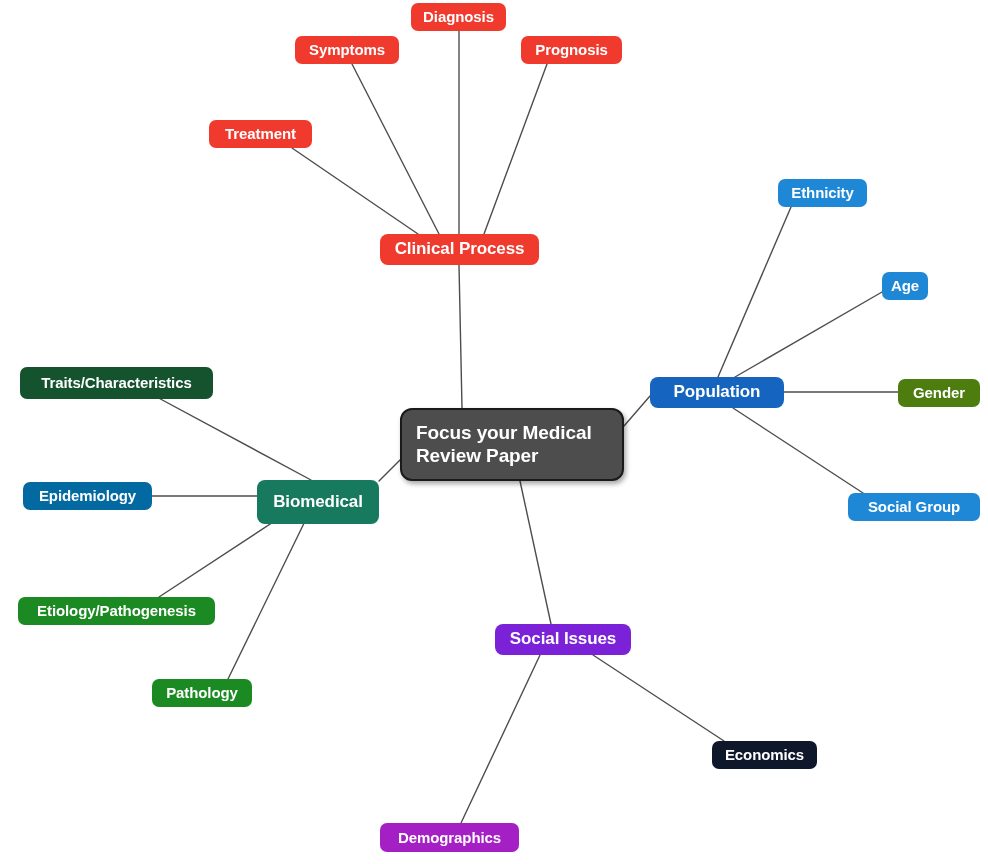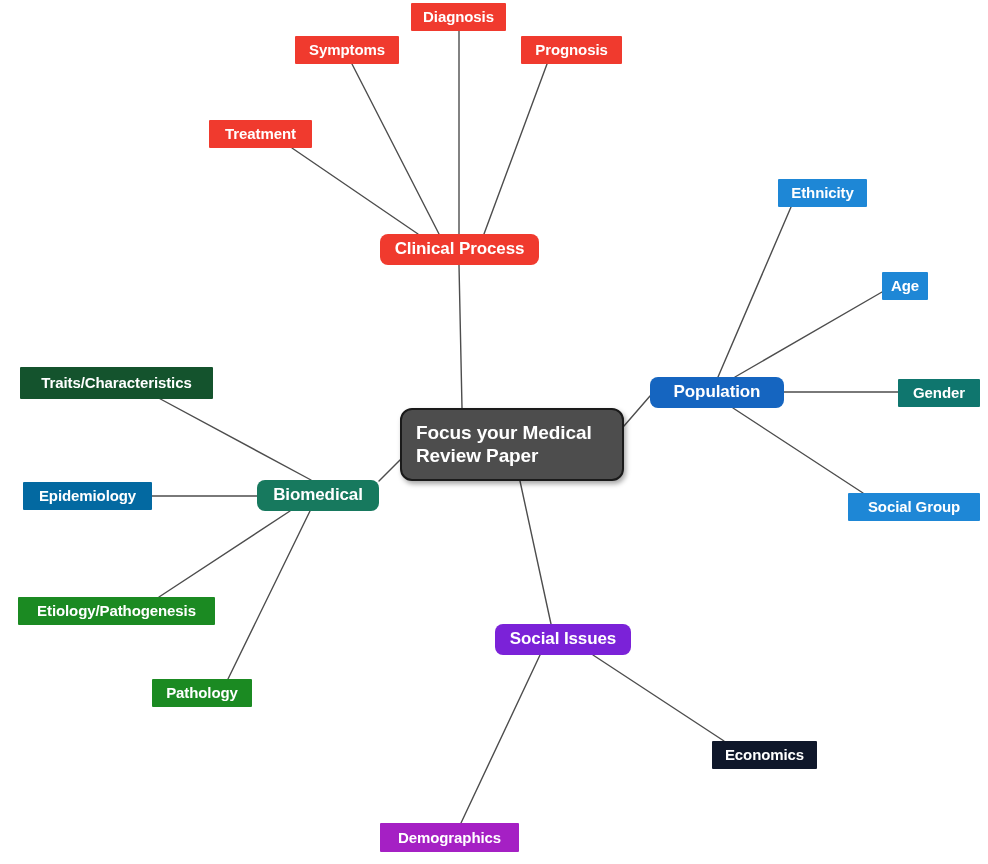--- a/index.html
+++ b/index.html
@@ -37,21 +37,21 @@
     color: #ffffff;
     font-weight: bold;
     line-height: 1.18;
     white-space: pre-line;
     text-align: center;
     letter-spacing: -0.1px;
     user-select: none;
   }
   .node-sub {
     font-size: 15px;
-    border-radius: 1px;
+    border-radius: 7px;
     padding: 0 9px;
   }
   .node-branch {
     font-size: 17px;
     border-radius: 8px;
     padding: 0 11px;
   }
   .node-center {
     font-size: 19px;
     border-radius: 12px;
@@ -89,23 +89,23 @@
       <div class="node node-center" style="left: 400px; top: 408px; width: 224px; height: 73px; background: rgb(77, 77, 77); border: 2px solid rgb(26, 26, 26); color: rgb(255, 255, 255);">Focus your Medical
 Review Paper</div>
       <div class="node node-branch" style="left: 380px; top: 234px; width: 159px; height: 31px; background: rgb(240, 58, 46); color: rgb(255, 255, 255);">Clinical Process</div>
       <div class="node node-sub" style="left: 209px; top: 120px; width: 103px; height: 28px; background: rgb(240, 58, 46);">Treatment</div>
       <div class="node node-sub" style="left: 295px; top: 36px; width: 104px; height: 28px; background: rgb(240, 58, 46);">Symptoms</div>
       <div class="node node-sub" style="left: 411px; top: 3px; width: 95px; height: 28px; background: rgb(240, 58, 46);">Diagnosis</div>
       <div class="node node-sub" style="left: 521px; top: 36px; width: 101px; height: 28px; background: rgb(240, 58, 46);">Prognosis</div>
       <div class="node node-branch" style="left: 650px; top: 377px; width: 134px; height: 31px; background: rgb(21, 101, 192); color: rgb(255, 255, 255);">Population</div>
       <div class="node node-sub" style="left: 778px; top: 179px; width: 89px; height: 28px; background: rgb(30, 135, 214);">Ethnicity</div>
       <div class="node node-sub" style="left: 882px; top: 272px; width: 46px; height: 28px; background: rgb(30, 135, 214);">Age</div>
-      <div class="node node-sub" style="left: 898px; top: 379px; width: 82px; height: 28px; background: #0f766e;">Gender</div>
+      <div class="node node-sub" style="left: 898px; top: 379px; width: 82px; height: 28px; background: #4d7c0f;">Gender</div>
       <div class="node node-sub" style="left: 848px; top: 493px; width: 132px; height: 28px; background: rgb(30, 135, 214);">Social Group</div>
-      <div class="node node-branch" style="left: 257px; top: 480px; width: 122px; height: 31px; background: rgb(23, 121, 94); color: rgb(255, 255, 255);">Biomedical</div>
+      <div class="node node-branch" style="left: 257px; top: 480px; width: 122px; height: 44px; background: rgb(23, 121, 94); color: rgb(255, 255, 255);">Biomedical</div>
       <div class="node node-sub" style="left: 20px; top: 367px; width: 193px; height: 32px; background: #14532d;">Traits/Characteristics</div>
       <div class="node node-sub" style="left: 23px; top: 482px; width: 129px; height: 28px; background: #0369a1;">Epidemiology</div>
       <div class="node node-sub" style="left: 18px; top: 597px; width: 197px; height: 28px; background: rgb(27, 138, 34); padding-left: 9px;">Etiology/Pathogenesis</div>
       <div class="node node-sub" style="left: 152px; top: 679px; width: 100px; height: 28px; background: rgb(27, 138, 34);">Pathology</div>
       <div class="node node-branch" style="left: 495px; top: 624px; width: 136px; height: 31px; background: rgb(123, 34, 216); color: rgb(255, 255, 255);">Social Issues</div>
       <div class="node node-sub" style="left: 712px; top: 741px; width: 105px; height: 28px; background: #0f172a;">Economics</div>
       <div class="node node-sub" style="left: 380px; top: 823px; width: 139px; height: 29px; background: rgb(165, 32, 196);">Demographics</div>
     </div>
 </div>
 

